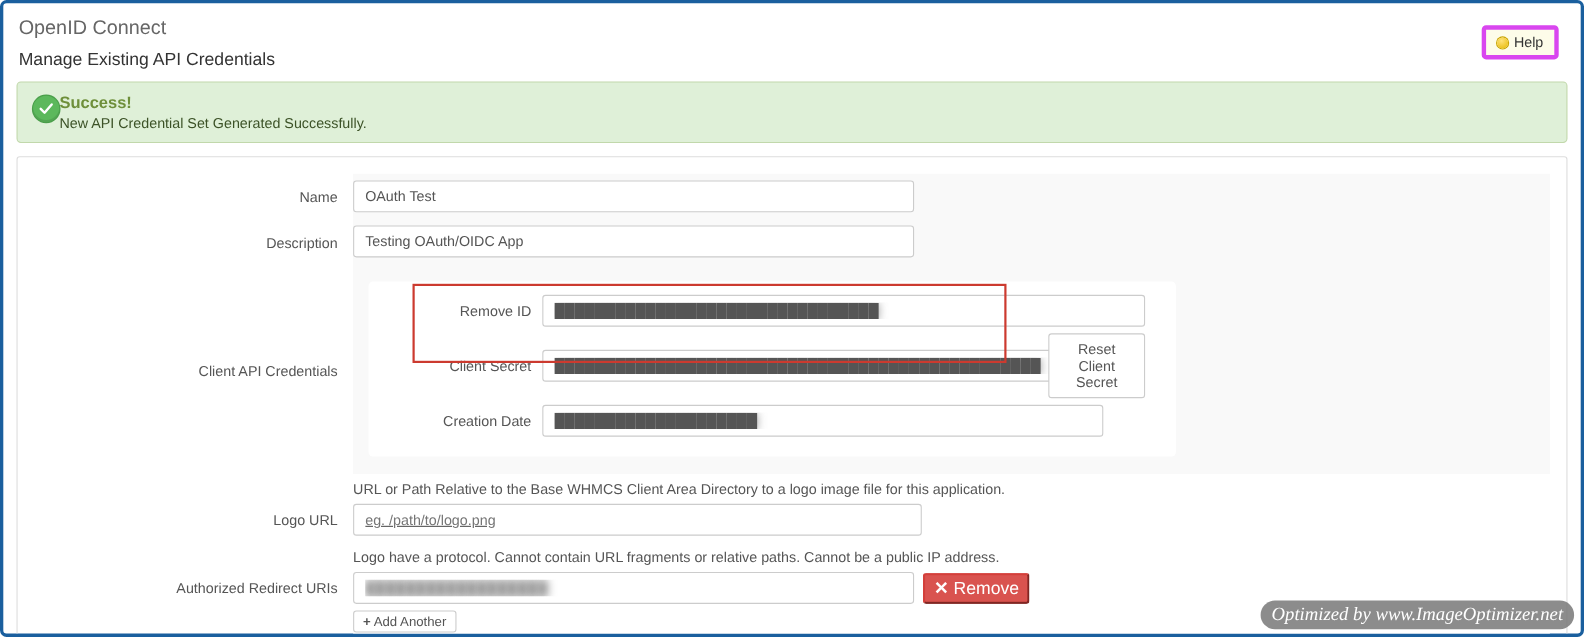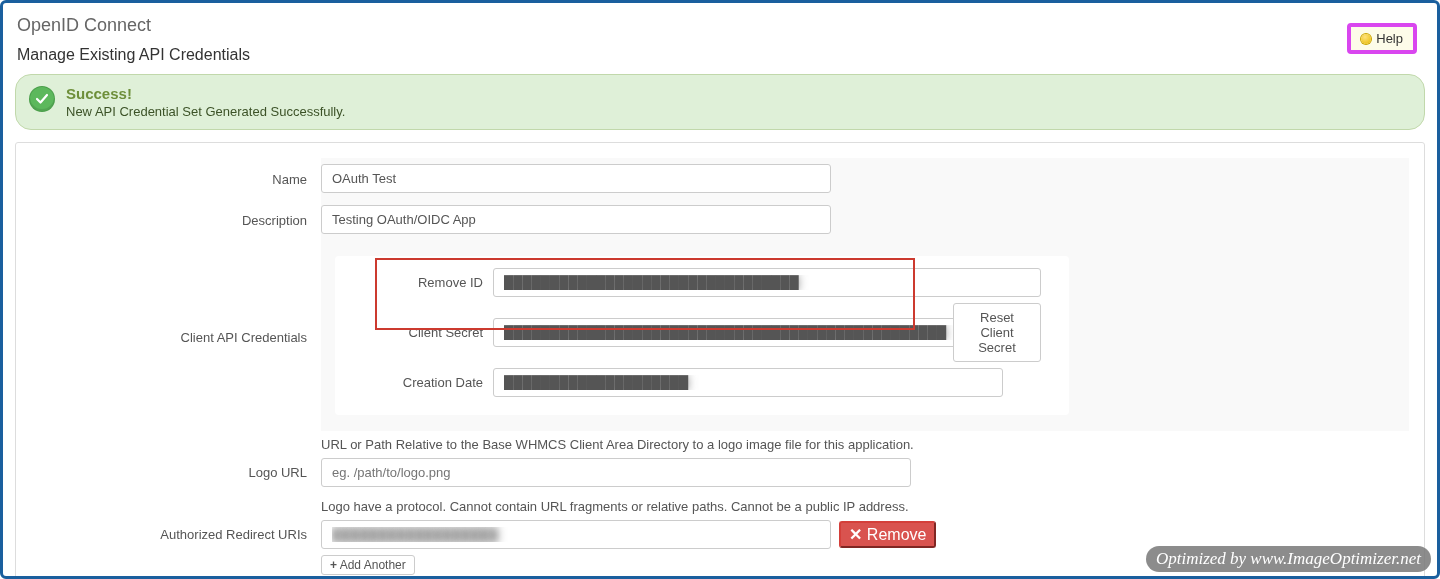--- a/index.html
+++ b/index.html
@@ -49,25 +49,24 @@
   .help-bulb {
     display:inline-block;
     width:10px; height:10px;
     background: radial-gradient(circle at 40% 30%, #ffe27a, #e6b800);
     border-radius: 50%;
     box-shadow: 0 0 0 1px #c9a400;
   }
   .alert-success {
     background: #dff0d8;
     border: 1px solid #c1d8ab;
-    border-radius: 16px;
+    border-radius: 4px;
     padding: 10px 14px;
     display: flex;
     align-items: flex-start;
-    gap: 12px;
     margin-bottom: 12px;
   }
   .check-circle {
     width: 24px; height: 24px;
     background: #5cb85c;
     border-radius: 50%;
     position: relative;
     flex: 0 0 24px;
     box-shadow: inset 0 -2px 0 rgba(0,0,0,0.1), 0 0 0 1px #4a9e4a;
     margin-top: 2px;
@@ -239,21 +238,21 @@
           </div>
           <div class="highlight-box" style="top:2px; left:40px; width:540px; height:72px;"></div>
         </div>
       </div>
     </div>
 
     <div class="form-row">
       <div class="form-label" style="padding-top:34px;">Logo URL</div>
       <div class="form-cell-plain">
         <div class="help-text">URL or Path Relative to the Base WHMCS Client Area Directory to a logo image file for this application.</div>
-        <input type="text" style="width: 590px;" placeholder="eg. /path/to/logo.png">
+        <input type="text" style="width: 517px; text-decoration: underline;" placeholder="eg. /path/to/logo.png">
       </div>
     </div>
 
     <div class="form-row">
       <div class="form-label" style="padding-top:34px;">Authorized Redirect URIs</div>
       <div class="form-cell-plain">
         <div class="help-text">Logo have a protocol. Cannot contain URL fragments or relative paths. Cannot be a public IP address.</div>
         <div class="uri-row">
           <input type="text" class="blur" value="██████████████████" style="">
           <button class="btn-danger-sm">

